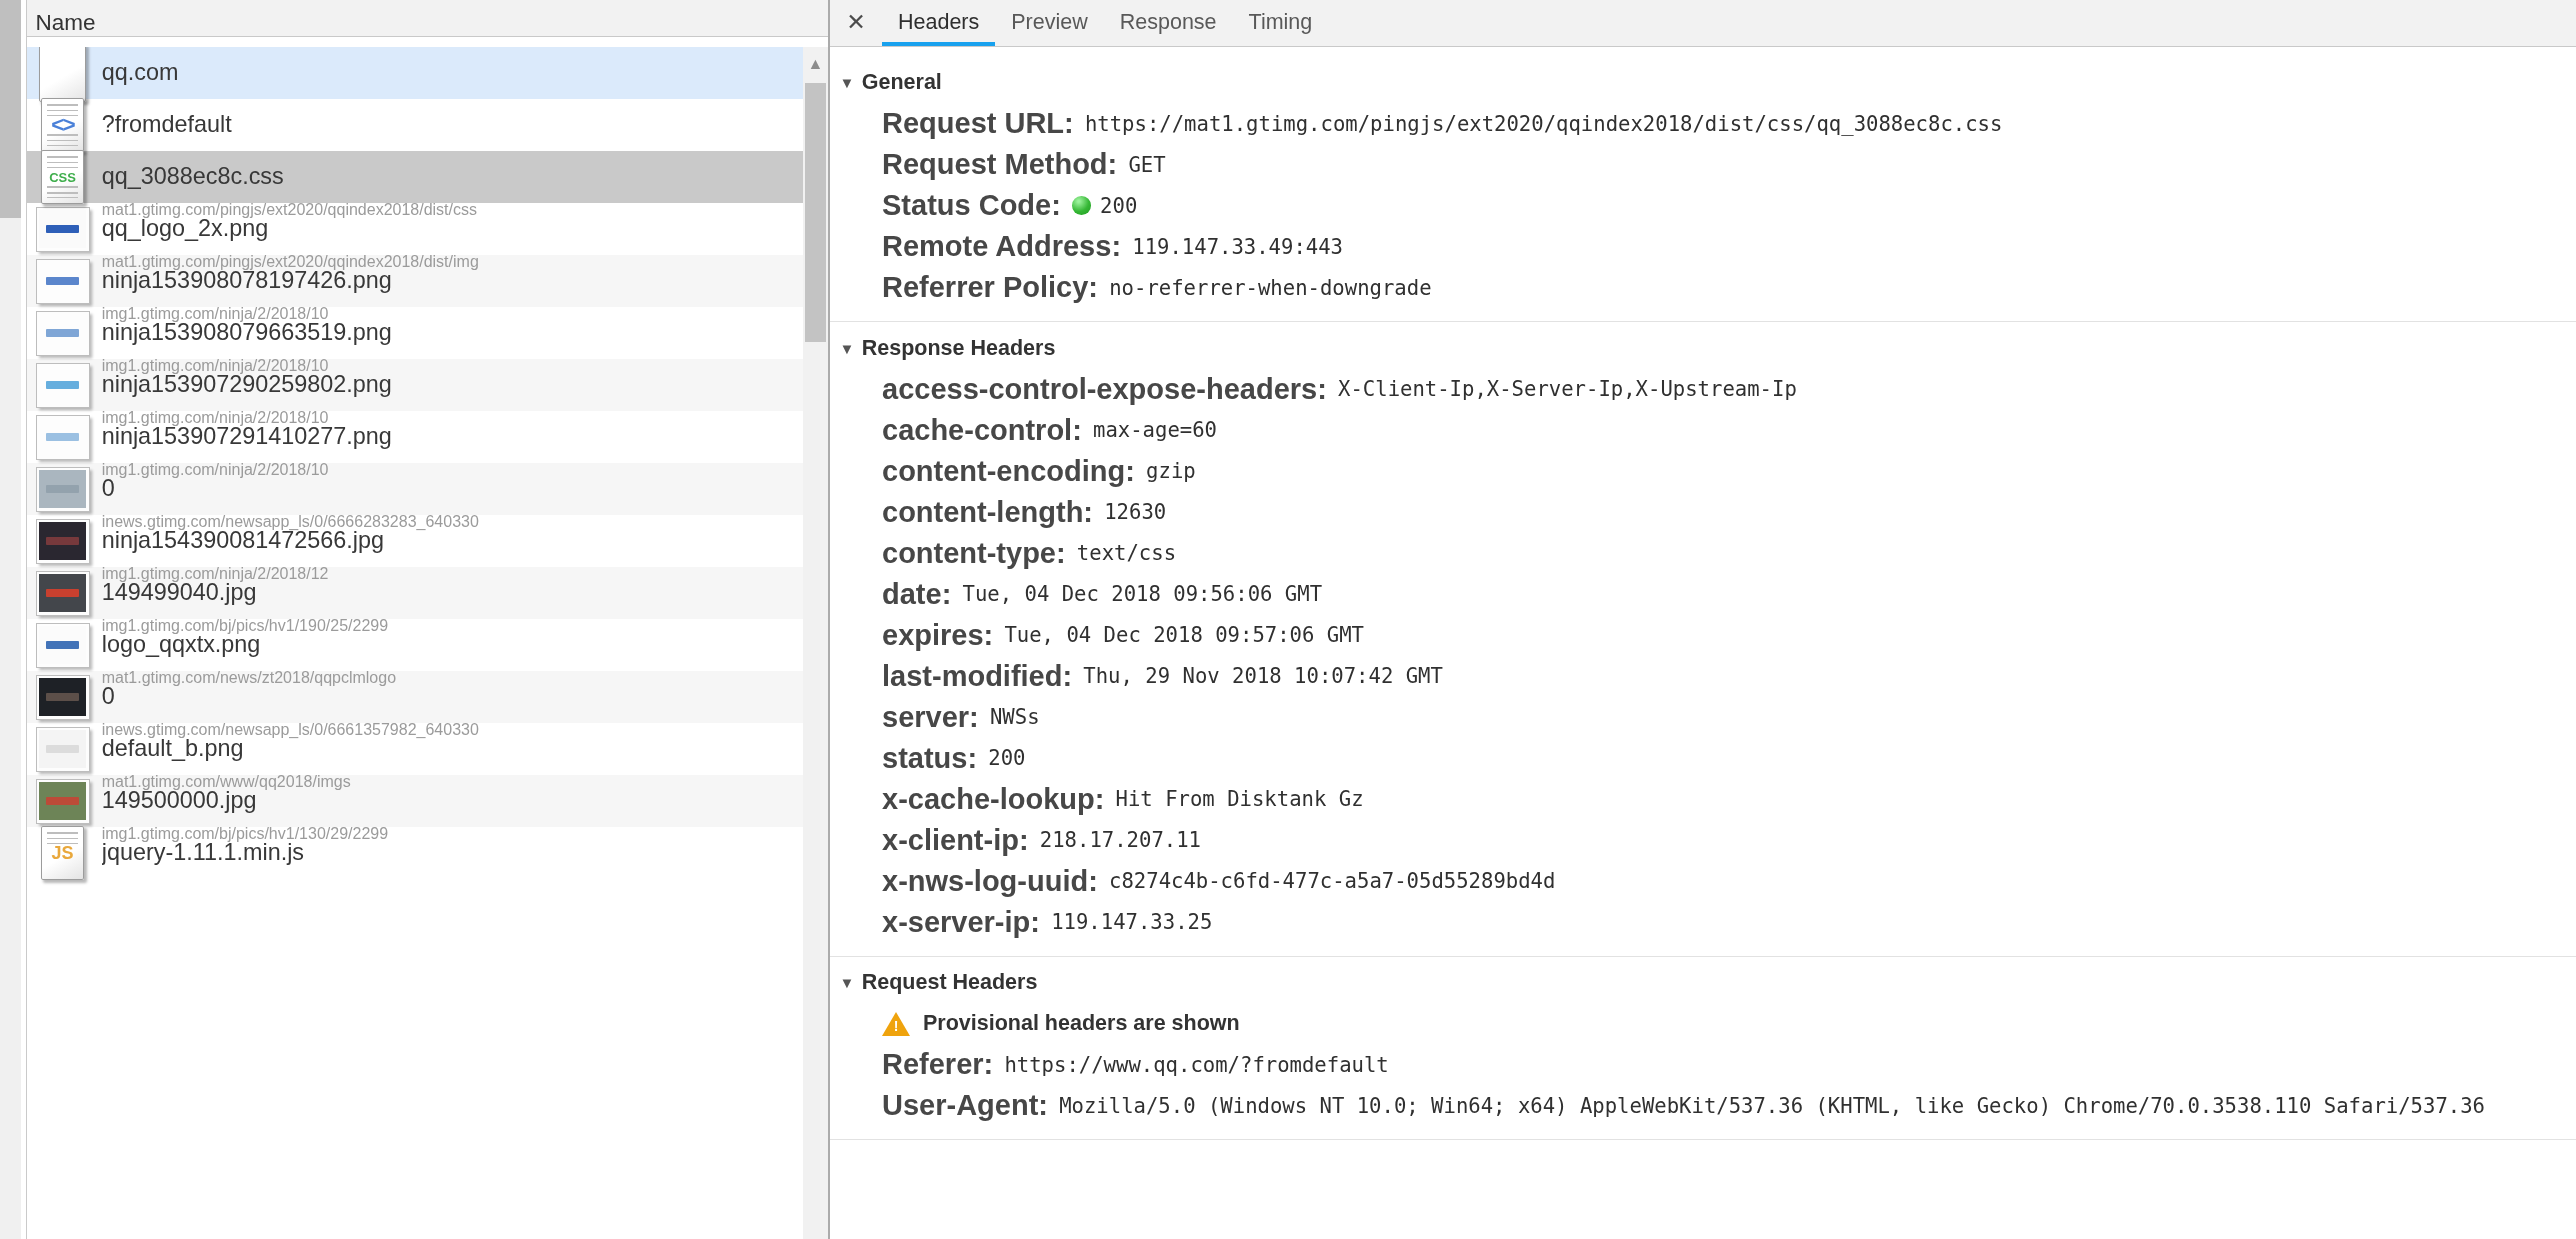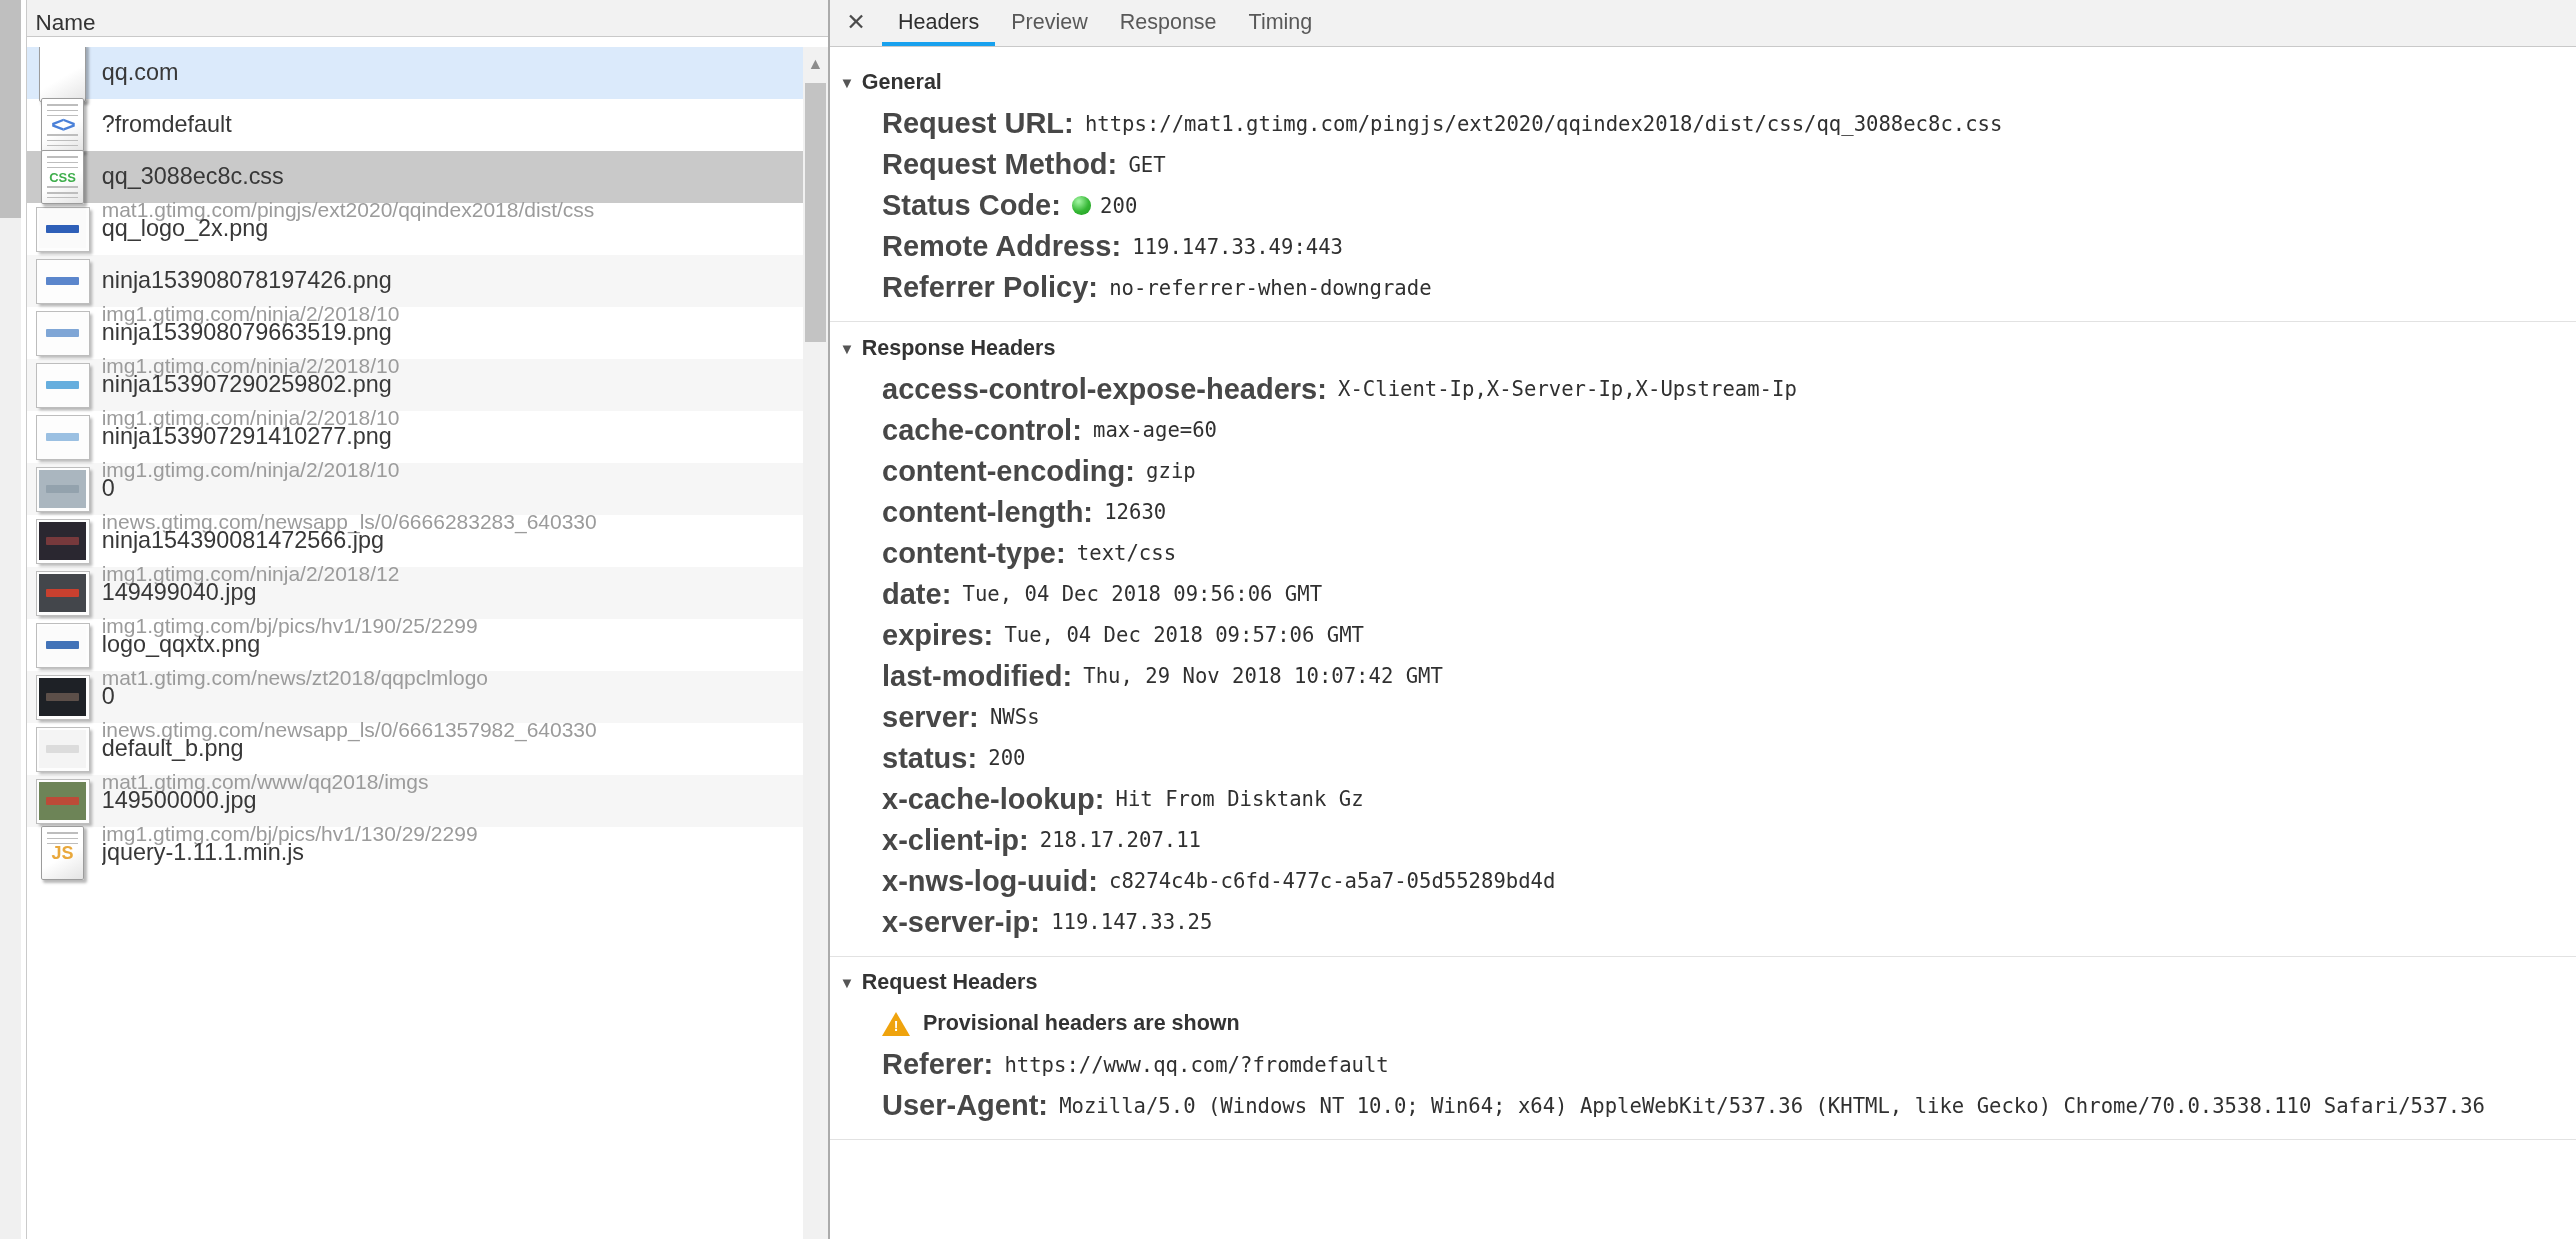--- a/index.html
+++ b/index.html
@@ -27,21 +27,21 @@
   .list-panel{position:absolute;left:26px;top:0;width:802px;height:100%;background:#fff;border-left:1.9px solid #cacaca;}
   .list-header{height:37px;background:#f2f2f2;border-bottom:1.9px solid #c9c9c9;line-height:45px;padding-left:8.4px;font-size:22.5px;color:#333;}
   .rows{position:absolute;top:47px;left:0;right:25px;bottom:0;overflow:hidden;background:#fff;}
   .row{height:52px;display:flex;align-items:center;}
   .row.stripe{background:var(--stripe);}
   .row.selected-blue{background:var(--selblue);}
   .row.selected-gray{background:var(--selgray);}
   .icon-slot{width:56px;margin-left:7.5px;display:flex;justify-content:center;flex:none;}
   .rowtext{margin-left:11.2px;align-self:flex-start;padding-top:9.4px;display:flex;flex-direction:column;white-space:nowrap;overflow:hidden;}
   .rname{font-size:23.4px;color:#383838;line-height:32px;}
-  .rpath{font-size:21px;color:#9b9b9b;line-height:28px;margin-top:3.7px;}
+  .rpath{font-size:16px;color:#9b9b9b;line-height:28px;margin-top:3.7px;}
 
   
   .fileicon{position:relative;width:43px;height:54px;border:0.9px solid #9c9c9c;border-radius:1.9px;
     background:linear-gradient(150deg,#ffffff 55%,#e4e4e4);box-shadow:2.8px 2.8px 2.8px rgba(0,0,0,.28);
     display:flex;align-items:center;justify-content:center;}
   .fileicon.doc{width:47px;height:58px;}
   .flines{position:absolute;left:4.7px;right:4.7px;height:12px;
     background:repeating-linear-gradient(to bottom,#bdbdbd 0 1.9px,transparent 1.9px 5.6px);}
   .flines.top{top:4.7px;}
   .flines.bottom{bottom:4.7px;}
@@ -138,20 +138,21 @@
       <div class="row">
         <span class="icon-slot">
           <span class="thumb">
             <span class="thumb-img" style="background: rgb(250, 250, 250);">
               <span class="thumb-bar" style="background: rgb(46, 95, 184);"></span>
             </span>
           </span>
         </span>
         <span class="rowtext">
           <span class="rname">qq_logo_2x.png</span>
+          <span class="rpath">mat1.gtimg.com/pingjs/ext2020/qqindex2018/dist/img</span>
         </span>
       </div>
       <div class="row stripe">
         <span class="icon-slot">
           <span class="thumb">
             <span class="thumb-img" style="background: rgb(253, 253, 253);">
               <span class="thumb-bar" style="background: rgb(91, 134, 204);"></span>
             </span>
           </span>
         </span>

